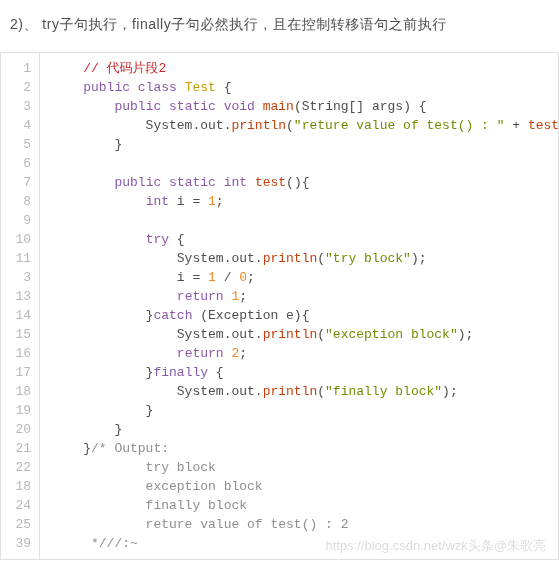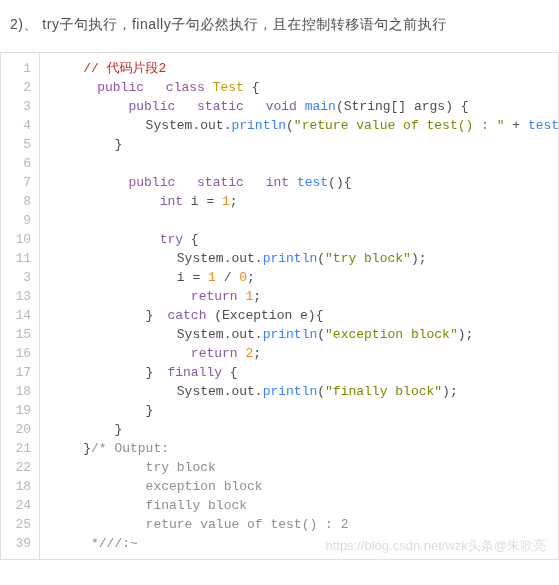--- a/index.html
+++ b/index.html
@@ -41,23 +41,23 @@
     padding: 6px 16px 6px 12px;
     flex: 1;
     white-space: pre;
     overflow-x: auto;
   }
   .code div {
     height: 19px;
   }
   .cm { color: #8e908c; }       
   .cr { color: #c82829; }       
-  .kw { color: #8959a8; margin-left: 14px; }       
+  .kw { color: #8959a8; }       
   .cn { color: #c99a00; }       
-  .fn { color: #3b82f6; }       
+  .fn { color: #c2410c; }       
   .st { color: #718c00; }       
   .nm { color: #f5871f; }       
   .pn { color: #4d4d4c; }       
   .watermark {
     position: absolute;
     right: 12px;
     bottom: 4px;
     color: rgba(0,0,0,0.15);
     font-size: 13px;
     font-family: Liberation Sans, sans-serif;

